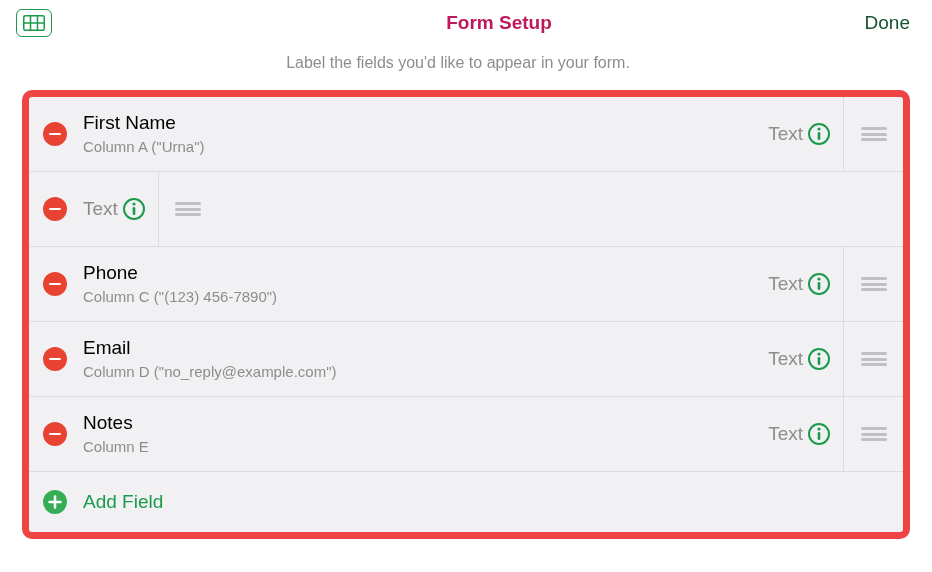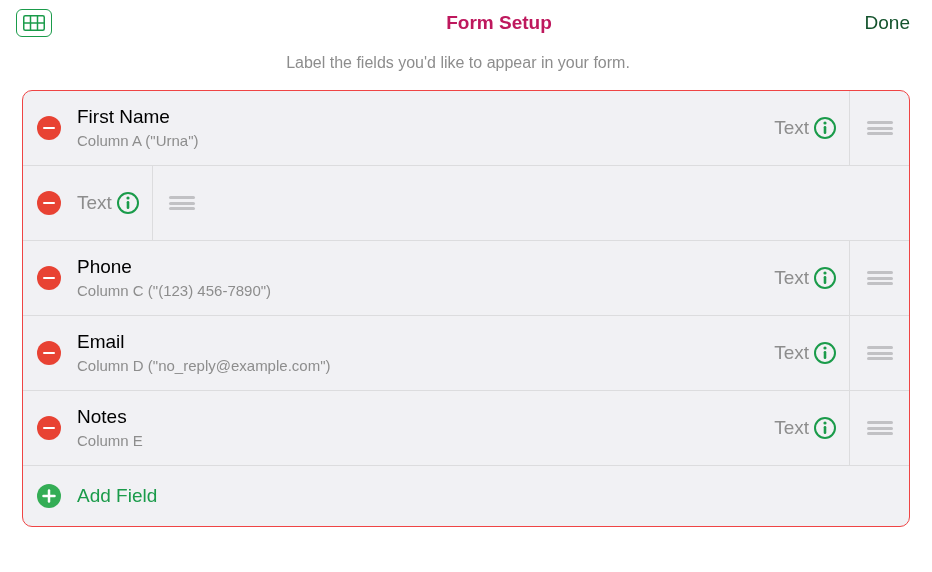--- a/index.html
+++ b/index.html
@@ -56,21 +56,21 @@
     }
     .subtitle {
       text-align: center;
       color: #8d8d8d;
       font-size: 16px;
       padding: 8px 16px 18px 0;
     }
     .panel {
       margin: 0 22px;
       background: #f1f1f4;
-      border: 1px solid #ef4444;
+      border: 7px solid #ef4444;
       border-radius: 10px;
       overflow: hidden;
     }
     .row {
       display: flex;
       align-items: center;
       min-height: 75px;
       padding: 0 0 0 14px;
       border-bottom: 1px solid #dcdcde;
     }

